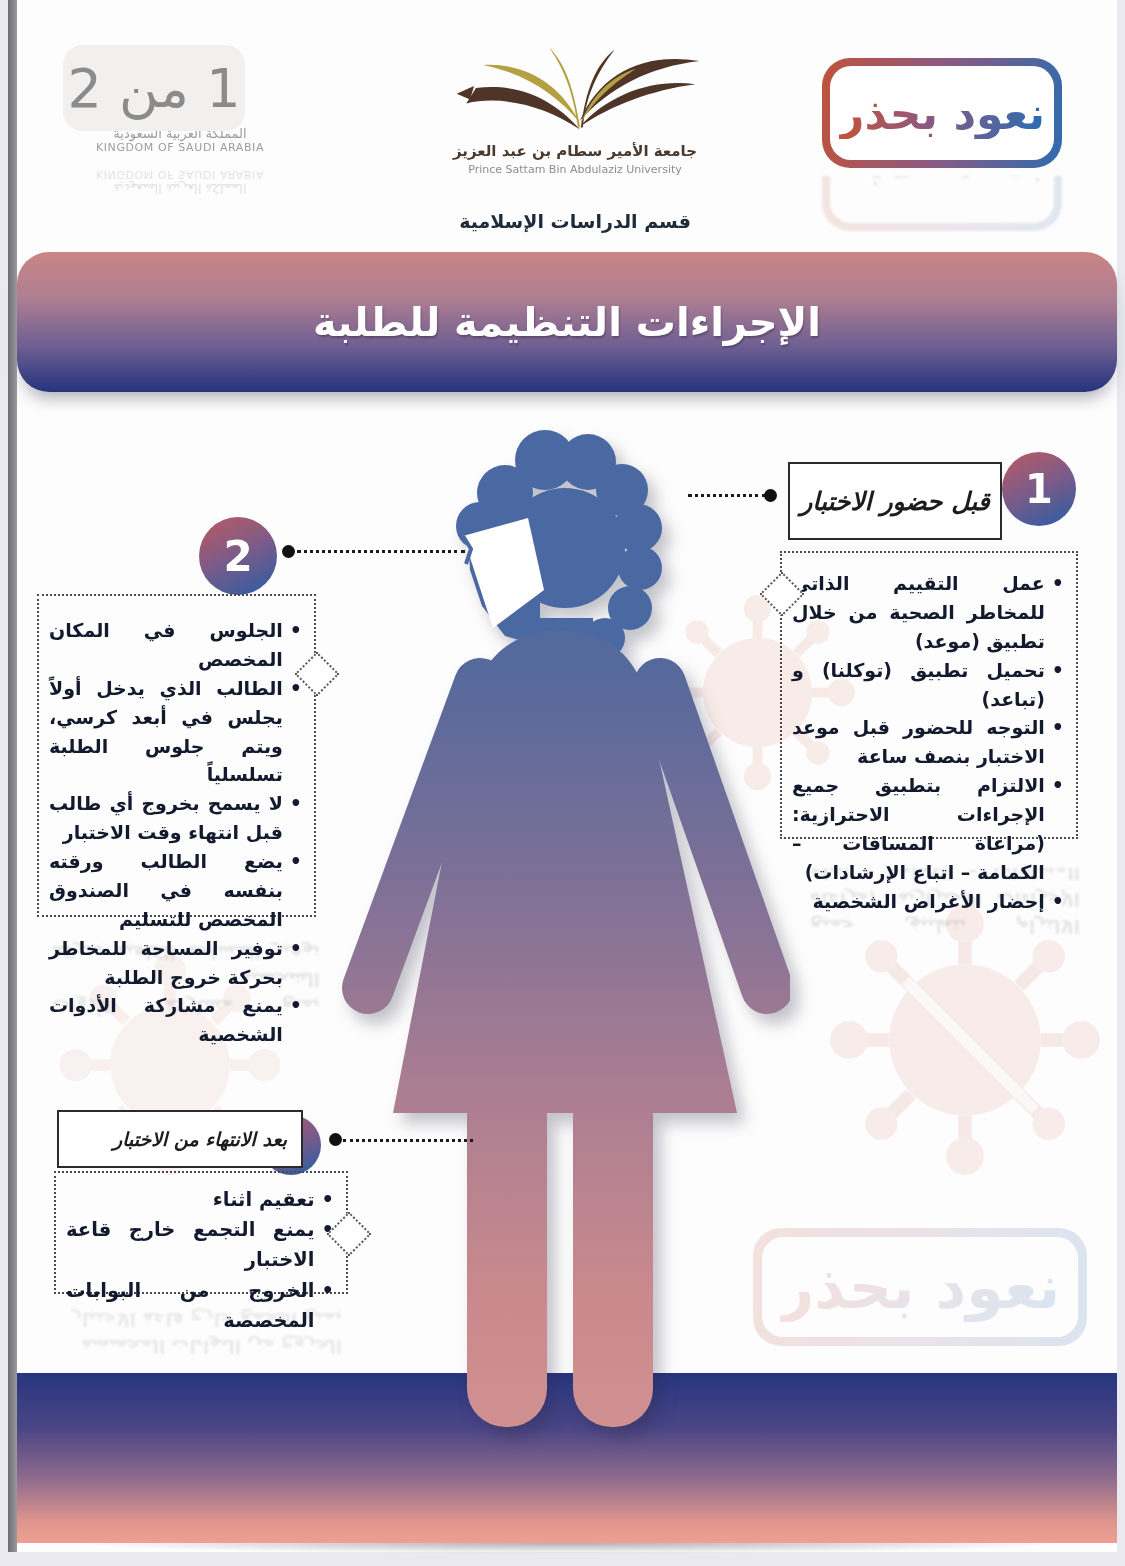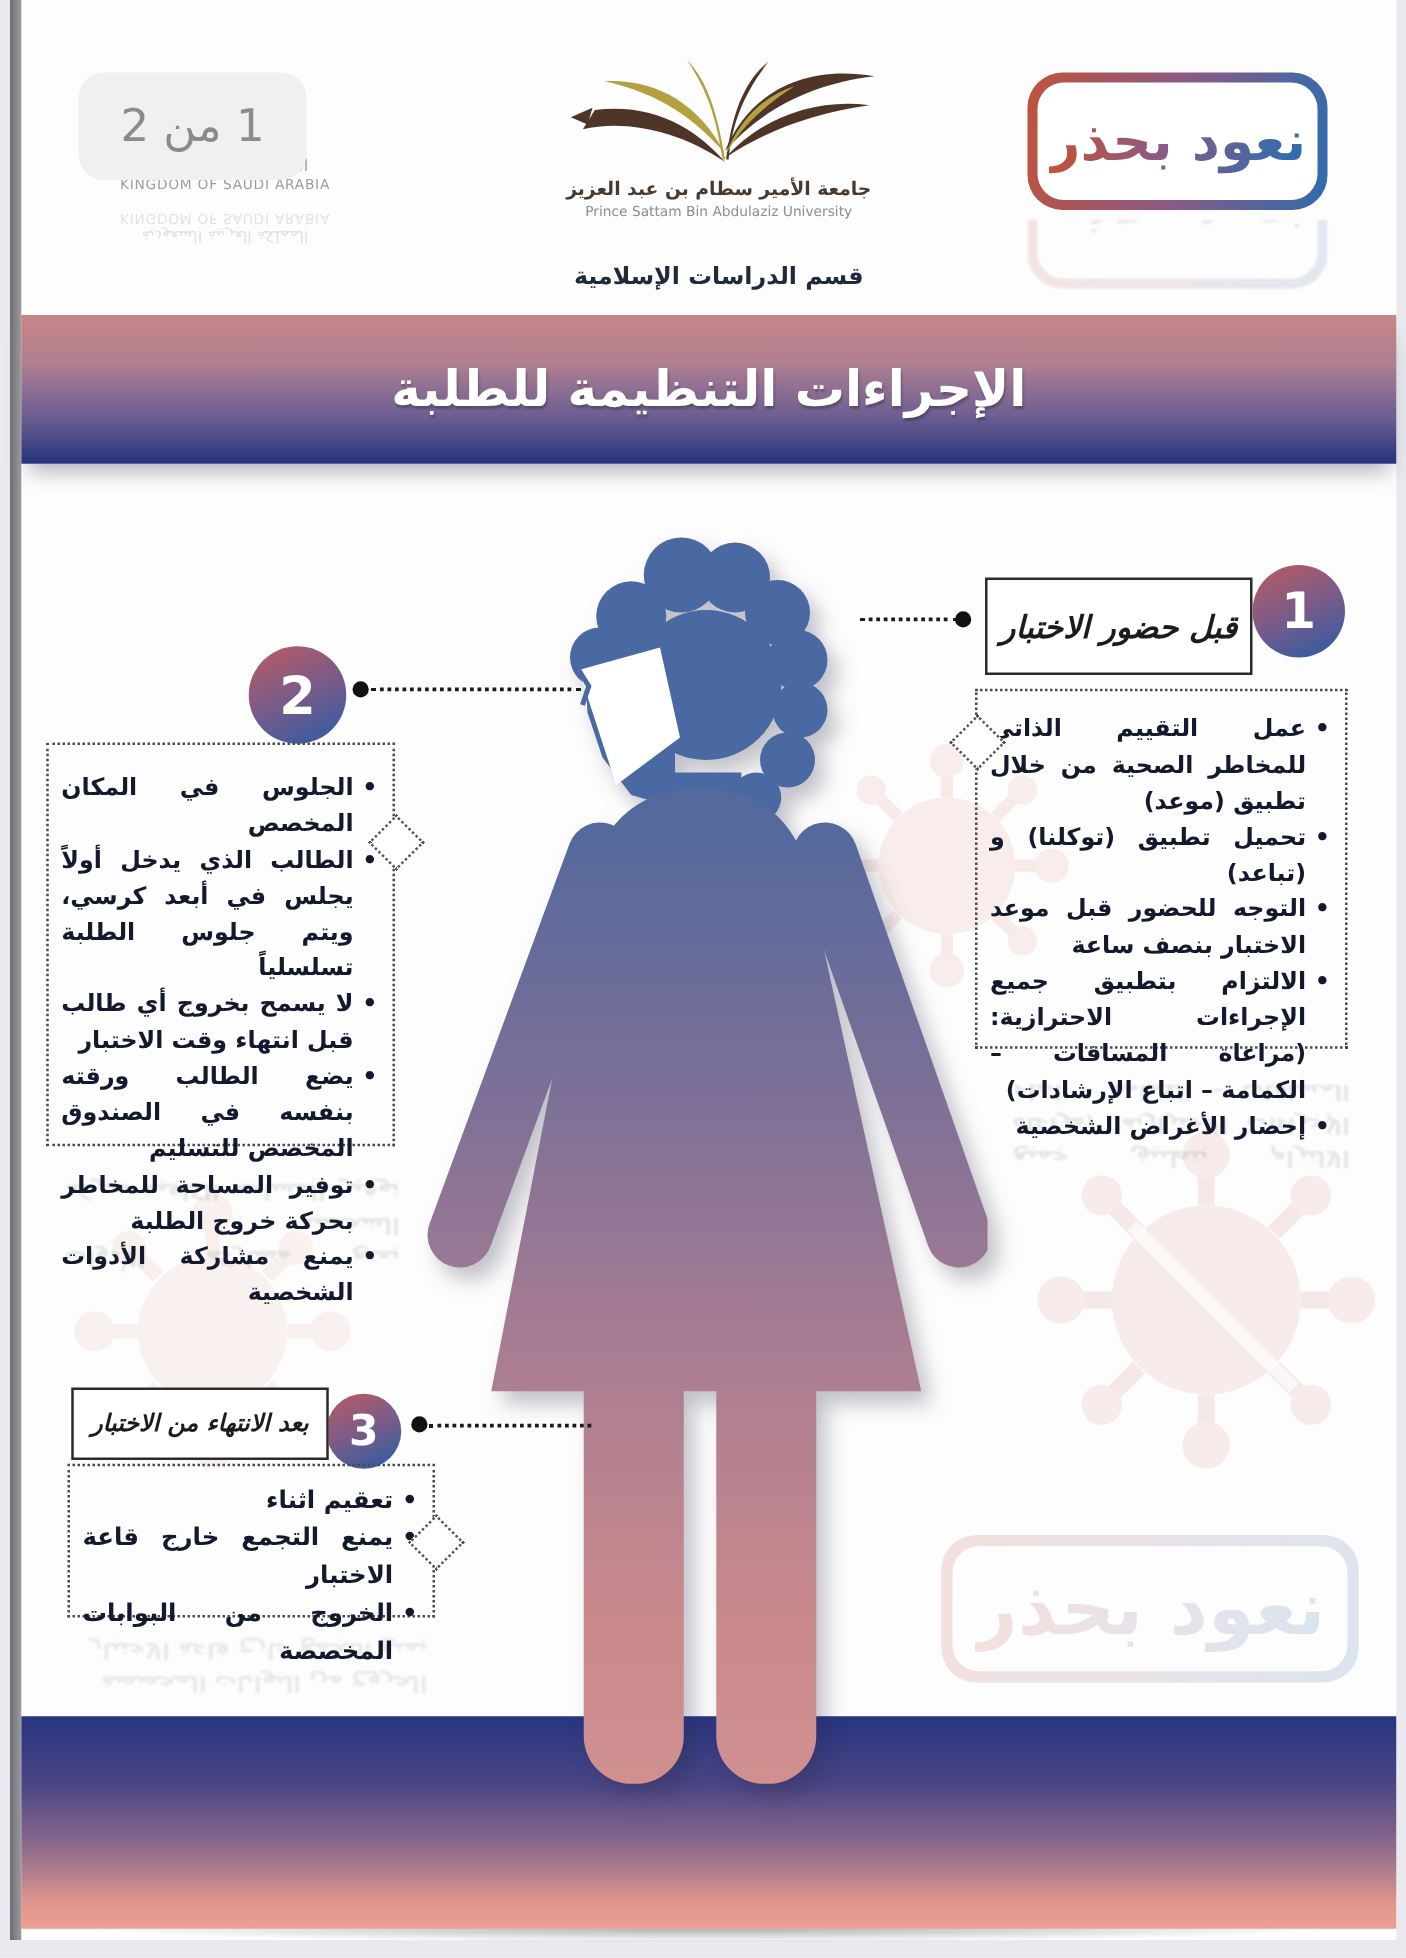--- a/index.html
+++ b/index.html
@@ -6,21 +6,21 @@
   body{background:#e9e9ef;font-family:"DejaVu Sans",sans-serif;}
   .screen{position:relative;width:1125px;height:1566px;background:#e9e9ef;overflow:hidden;}
   .page{position:absolute;left:17px;top:0;width:1100px;height:1552px;background:#fdfdfd;}
   .left-edge{position:absolute;left:8px;top:0;width:9px;height:1552px;
     background:linear-gradient(90deg,#6e6e72,#9b9b9f);z-index:9;}
   .abs{position:absolute;}
 
   
   .pill{left:63px;top:45px;width:182px;height:86px;background:#f1f0ef;border-radius:20px;
     display:flex;align-items:center;justify-content:center;z-index:6;
-    color:#8b8b8b;font-size:36px;margin-top:13px;}
+    color:#8b8b8b;font-size:54px;}
   .kingdom{left:80px;top:126px;width:200px;text-align:center;z-index:3;color:#9c9c9c;}
   .kingdom .ar{font-size:13px;}
   .kingdom .en{font-size:11px;letter-spacing:.6px;}
   .kingdom-ref{left:80px;top:168px;width:200px;text-align:center;z-index:2;color:#9c9c9c;
     transform:scaleY(-1);opacity:.28;filter:blur(.6px);}
   .kingdom-ref .ar{font-size:13px;}
   .kingdom-ref .en{font-size:11px;letter-spacing:.6px;}
 
   .logo-svg{left:440px;top:36px;width:280px;height:106px;z-index:3;}
   .uni-ar{left:395px;top:142px;width:360px;text-align:center;font-size:15px;font-weight:700;color:#4a3a2e;z-index:3;}
@@ -34,24 +34,24 @@
   .badge-inner{width:calc(100% - 16px);height:calc(100% - 16px);background:#fff;border-radius:21px;
     display:flex;align-items:center;justify-content:center;}
   .badge-text{font-size:44px;font-weight:800;
     background:linear-gradient(100deg,#c0533c 5%,#8a5a84 45%,#2f6cae 95%);
     -webkit-background-clip:text;background-clip:text;color:transparent;}
   .badge-ref{left:822px;top:176px;width:240px;height:55px;overflow:hidden;z-index:2;
     transform:scaleY(-1);opacity:.14;filter:blur(1px);}
   .badge-ref .badge{position:static;}
 
   
-  .banner{left:17px;top:252px;width:1100px;height:119px;z-index:3;
+  .banner{left:17px;top:252px;width:1100px;height:140px;z-index:3;
     background:linear-gradient(180deg,#c98585 0%,#b07f91 32%,#6d5e92 68%,#25337c 100%);
     display:flex;align-items:center;justify-content:center;
-    box-shadow:0 12px 16px -6px rgba(30,30,60,.35);}
+    box-shadow:0 12px 16px -6px rgba(30,30,60,.35);border-radius:32px;}
   .banner .title{color:#ffffff;font-size:40px;font-weight:800;text-shadow:1px 2px 2px rgba(0,0,0,.25);}
 
   
   .footer{left:17px;top:1373px;width:1100px;height:170px;z-index:3;
     background:linear-gradient(180deg,#27357f 0%,#4a4585 32%,#8f6b8d 62%,#e0968d 88%,#ef9f93 100%);}
   .footer-shadow{left:17px;top:1543px;width:1100px;height:14px;z-index:3;
     background:radial-gradient(ellipse 60% 100% at 50% 0%,rgba(0,0,0,.30),rgba(0,0,0,0) 75%);}
 
   
   .virus{z-index:2;}
@@ -339,21 +339,21 @@
       </div>
     <div class="li">
         <span class="blt">•</span>
         <span class="txt">يمنع مشاركة الأدوات الشخصية</span>
       </div>
   </div>
 
   <div class="abs num-circle" style="left:261px;top:1115px;width:60px;height:60px;font-size:34px;">
     <span>3</span>
   </div>
-  <div class="abs head-box" style="left:57px;top:1110px;width:202px;height:54px;font-size:19px;">
+  <div class="abs head-box" style="left:57px;top:1110px;width:202px;height:54px;font-size:19px;padding-left:40px;">
     <span>بعد الانتهاء من الاختبار</span>
   </div>
   <div class="abs diamond" style="left:333px;top:1218px;"></div>
   <div class="abs dotbox s3-items">
     <div class="li">
         <span class="blt">•</span>
         <span class="txt">تعقيم اثناء</span>
       </div>
     <div class="li">
         <span class="blt">•</span>

